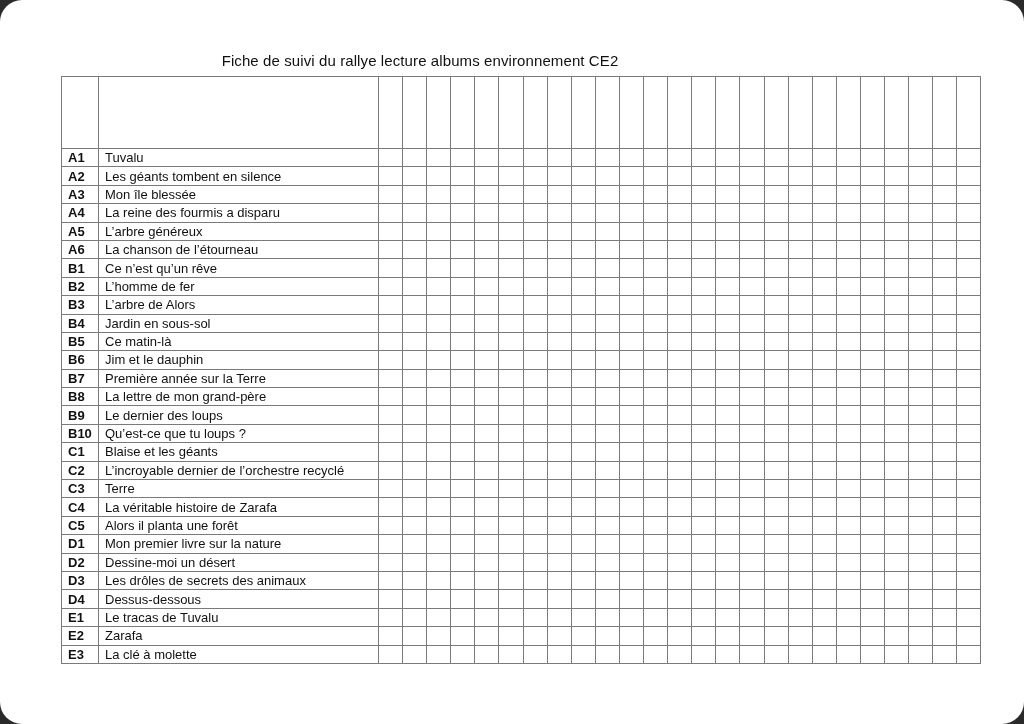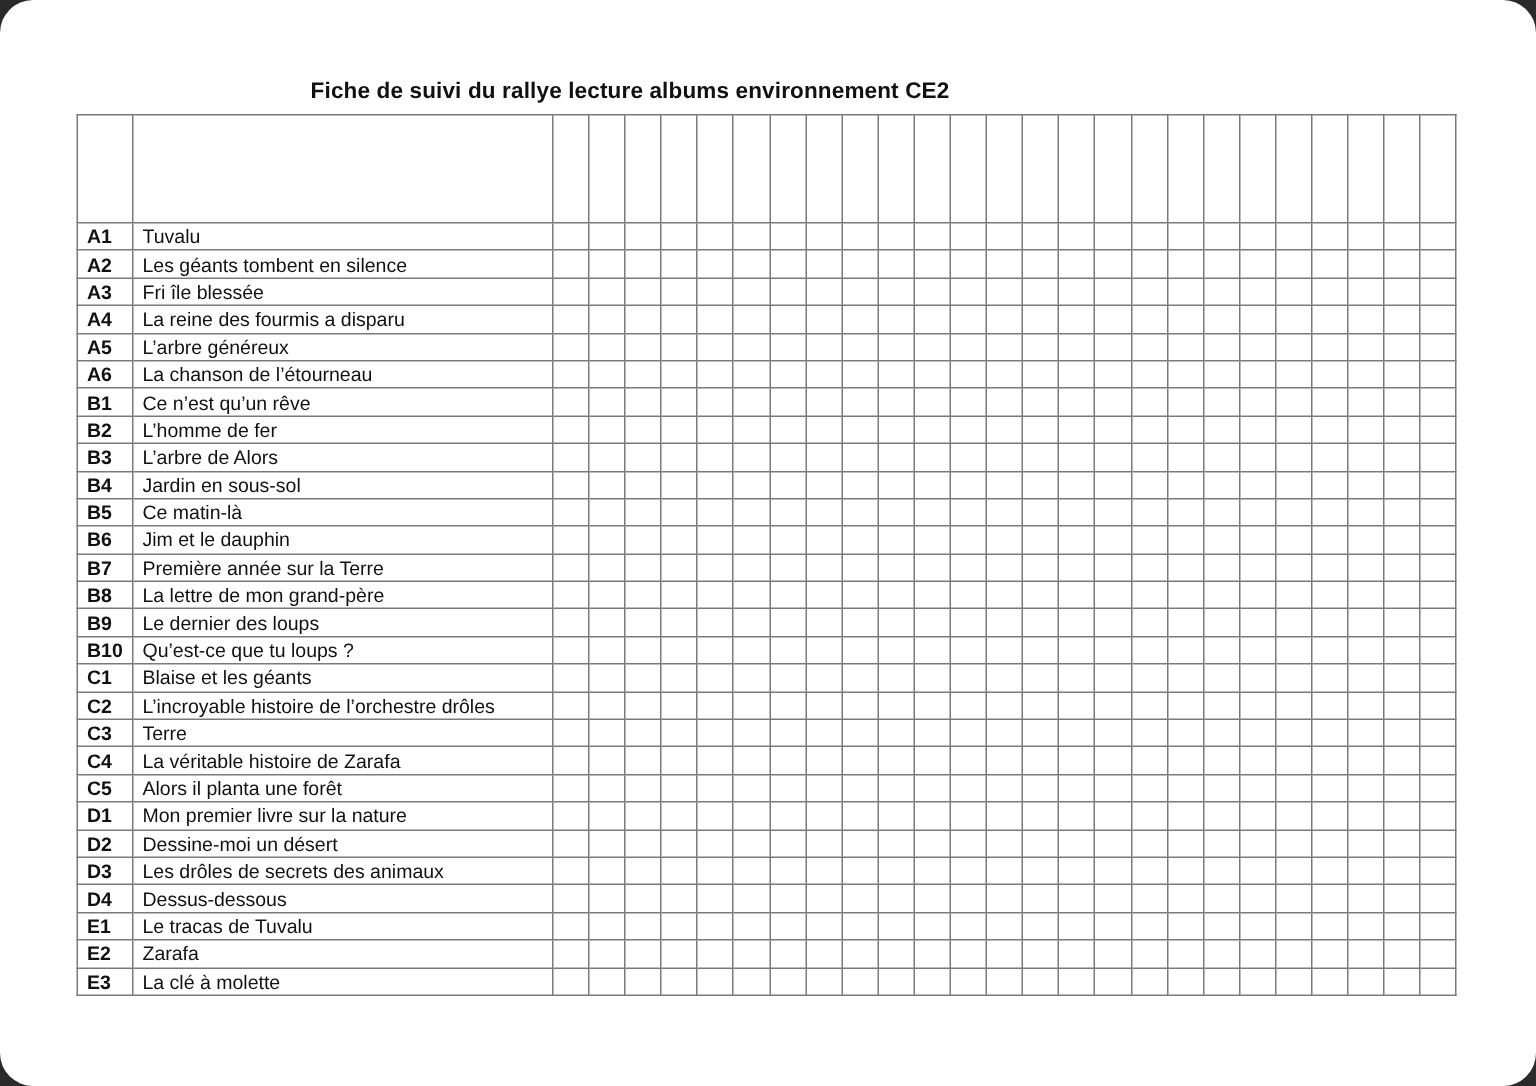--- a/index.html
+++ b/index.html
@@ -13,28 +13,28 @@
     .page {
       position: absolute; left: 0; top: 0;
       width: 1024px; height: 724px;
       background: #ffffff;
       border-radius: 22px;
     }
     .title {
       position: absolute;
       top: 52px; left: 0; width: 840px;
       text-align: center;
-      font-weight: bold;
+      font-weight: normal;
       font-size: 15px;
       color: #111;
       letter-spacing: 0.1px;
     }
     table.grid {
       position: absolute;
-      left: 51px; top: 76px;
+      left: 61px; top: 76px;
       border-collapse: collapse;
       table-layout: fixed;
     }
     table.grid td {
       border: 1px solid #7a7a7a;
       padding: 0;
       height: 17.4px;
       font-size: 13px;
       color: #111;
       white-space: nowrap;
@@ -135,21 +135,21 @@
           <td class="check"></td>
           <td class="check"></td>
           <td class="check"></td>
           <td class="check"></td>
           <td class="check"></td>
           <td class="check"></td>
           <td class="check"></td>
         </tr>
         <tr class="book-row">
           <td class="code">A3</td>
-          <td class="book">Fri île blessée</td>
+          <td class="book">Mon île blessée</td>
           <td class="check"></td>
           <td class="check"></td>
           <td class="check"></td>
           <td class="check"></td>
           <td class="check"></td>
           <td class="check"></td>
           <td class="check"></td>
           <td class="check"></td>
           <td class="check"></td>
           <td class="check"></td>
@@ -570,21 +570,21 @@
           <td class="check"></td>
           <td class="check"></td>
           <td class="check"></td>
           <td class="check"></td>
           <td class="check"></td>
           <td class="check"></td>
           <td class="check"></td>
         </tr>
         <tr class="book-row">
           <td class="code">C2</td>
-          <td class="book">L’incroyable histoire de l’orchestre drôles</td>
+          <td class="book">L’incroyable dernier de l’orchestre recyclé</td>
           <td class="check"></td>
           <td class="check"></td>
           <td class="check"></td>
           <td class="check"></td>
           <td class="check"></td>
           <td class="check"></td>
           <td class="check"></td>
           <td class="check"></td>
           <td class="check"></td>
           <td class="check"></td>

